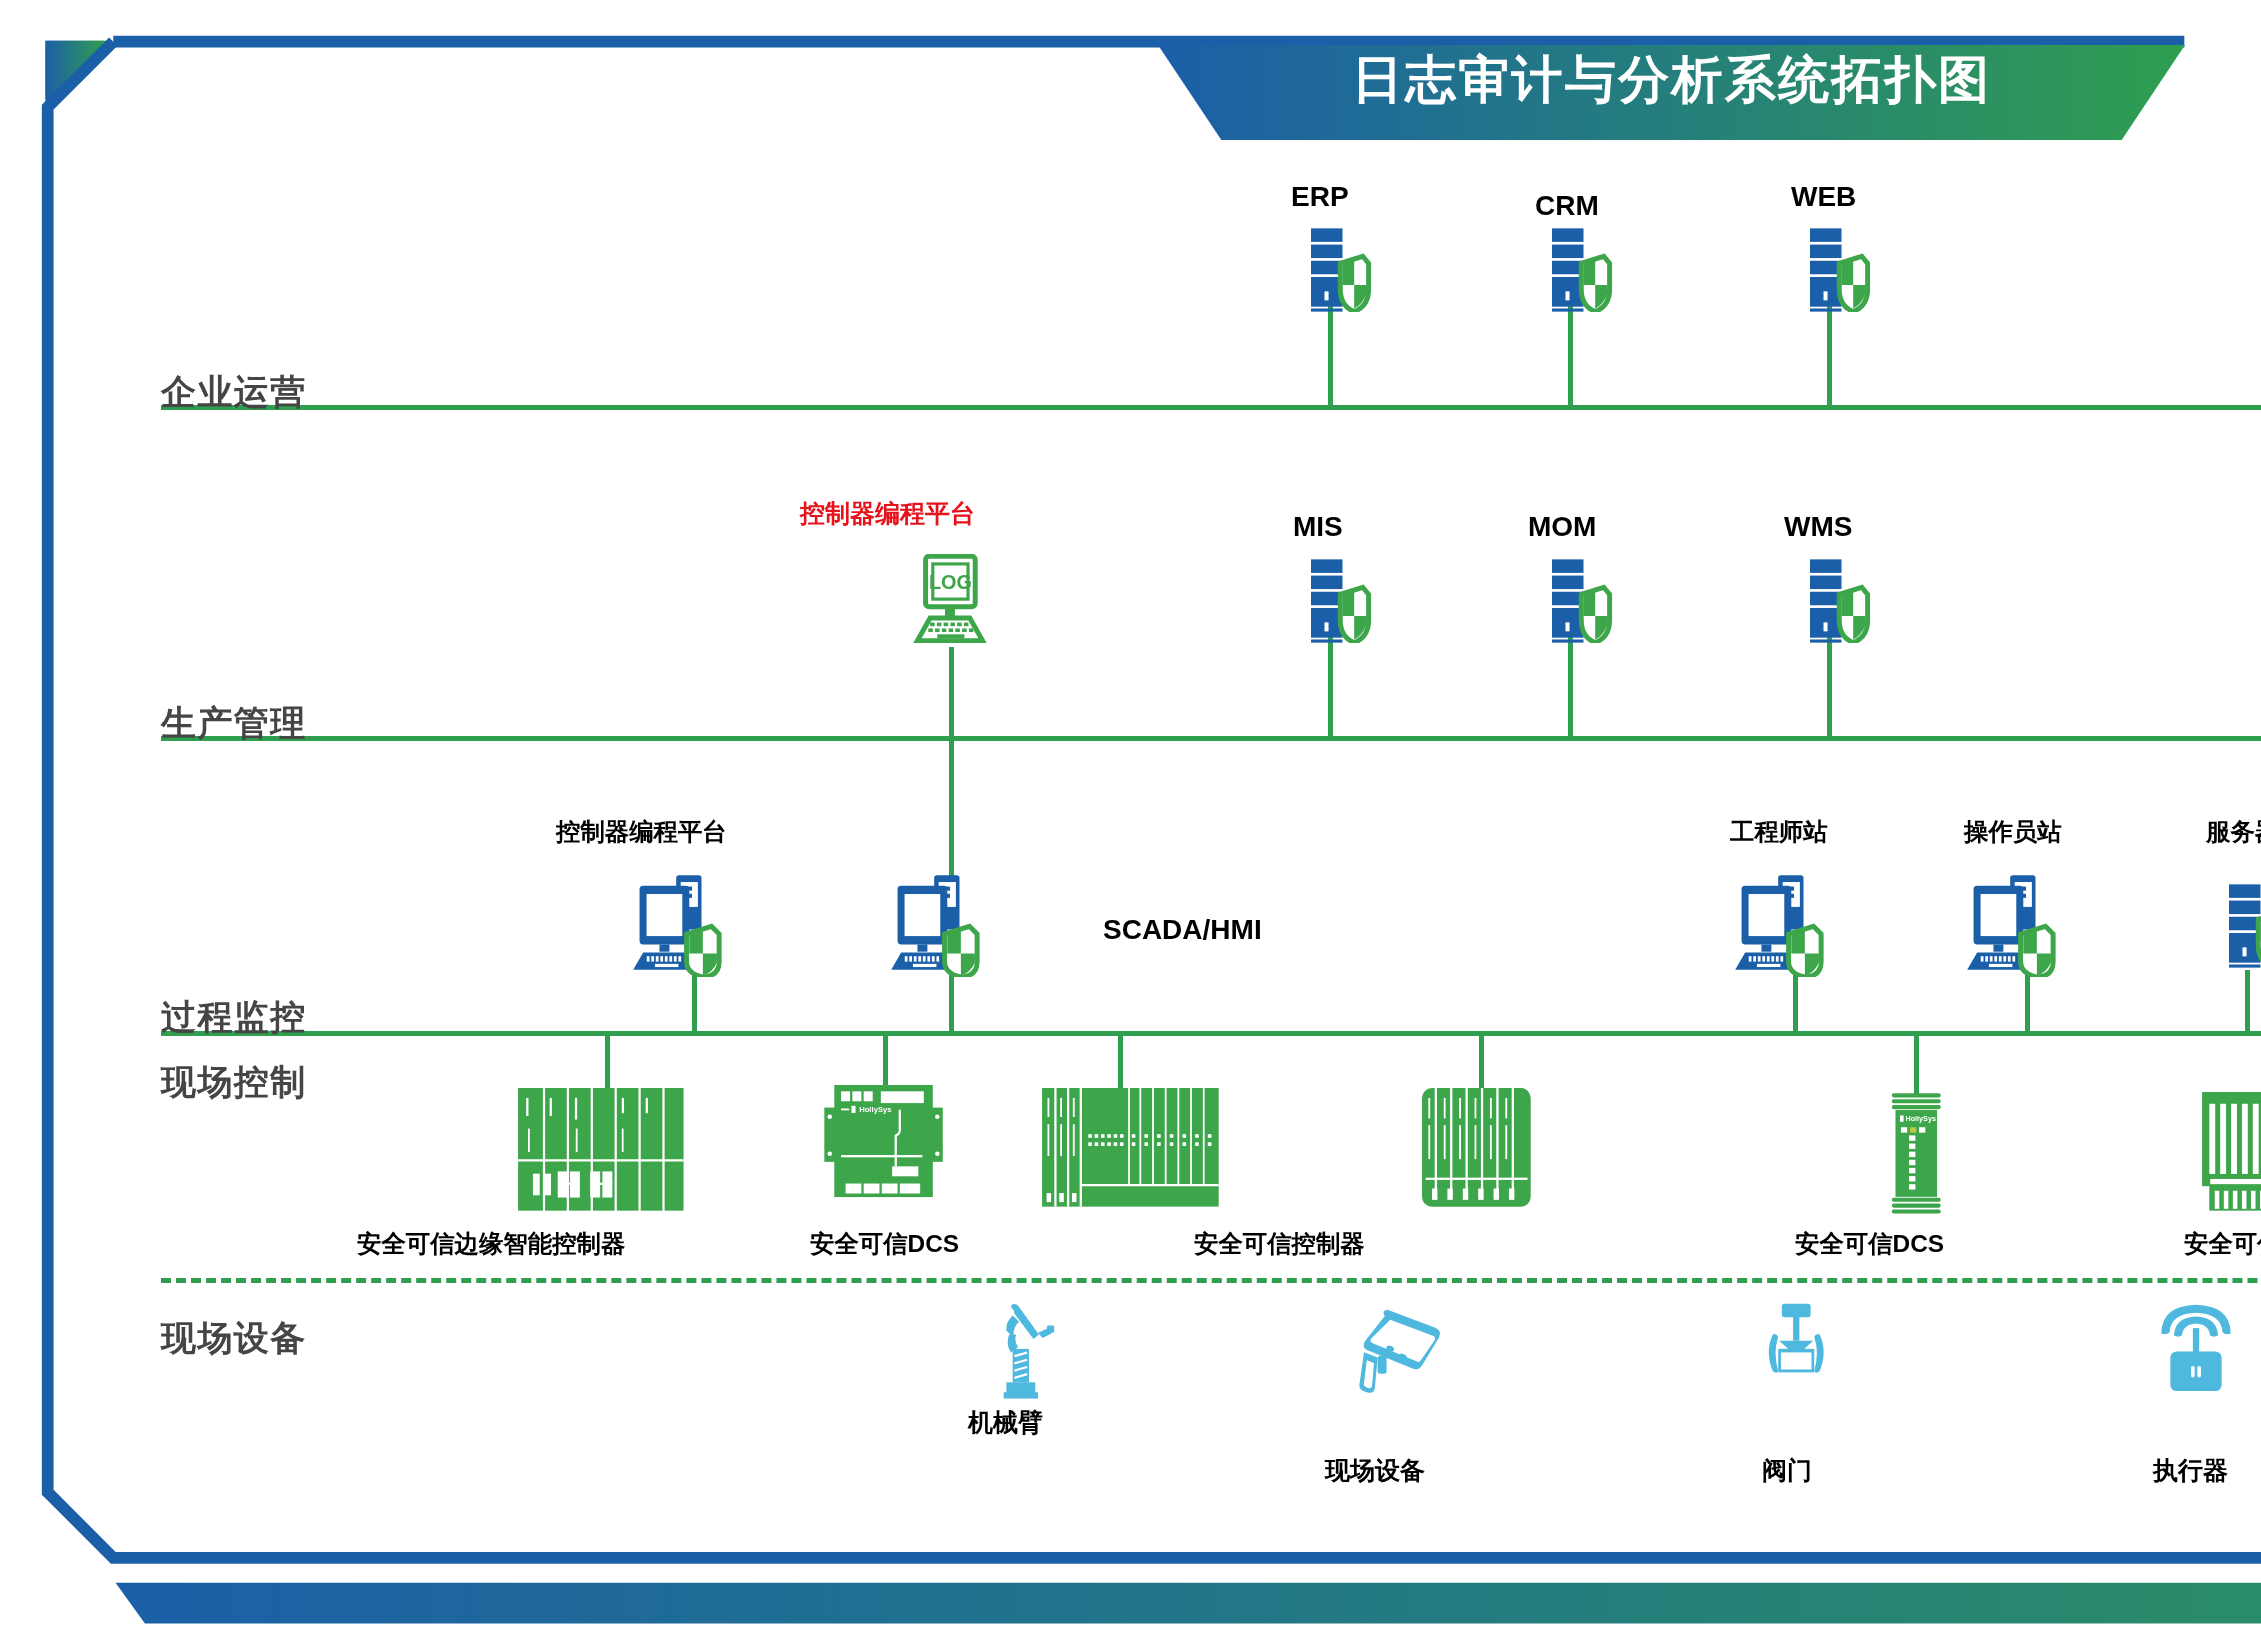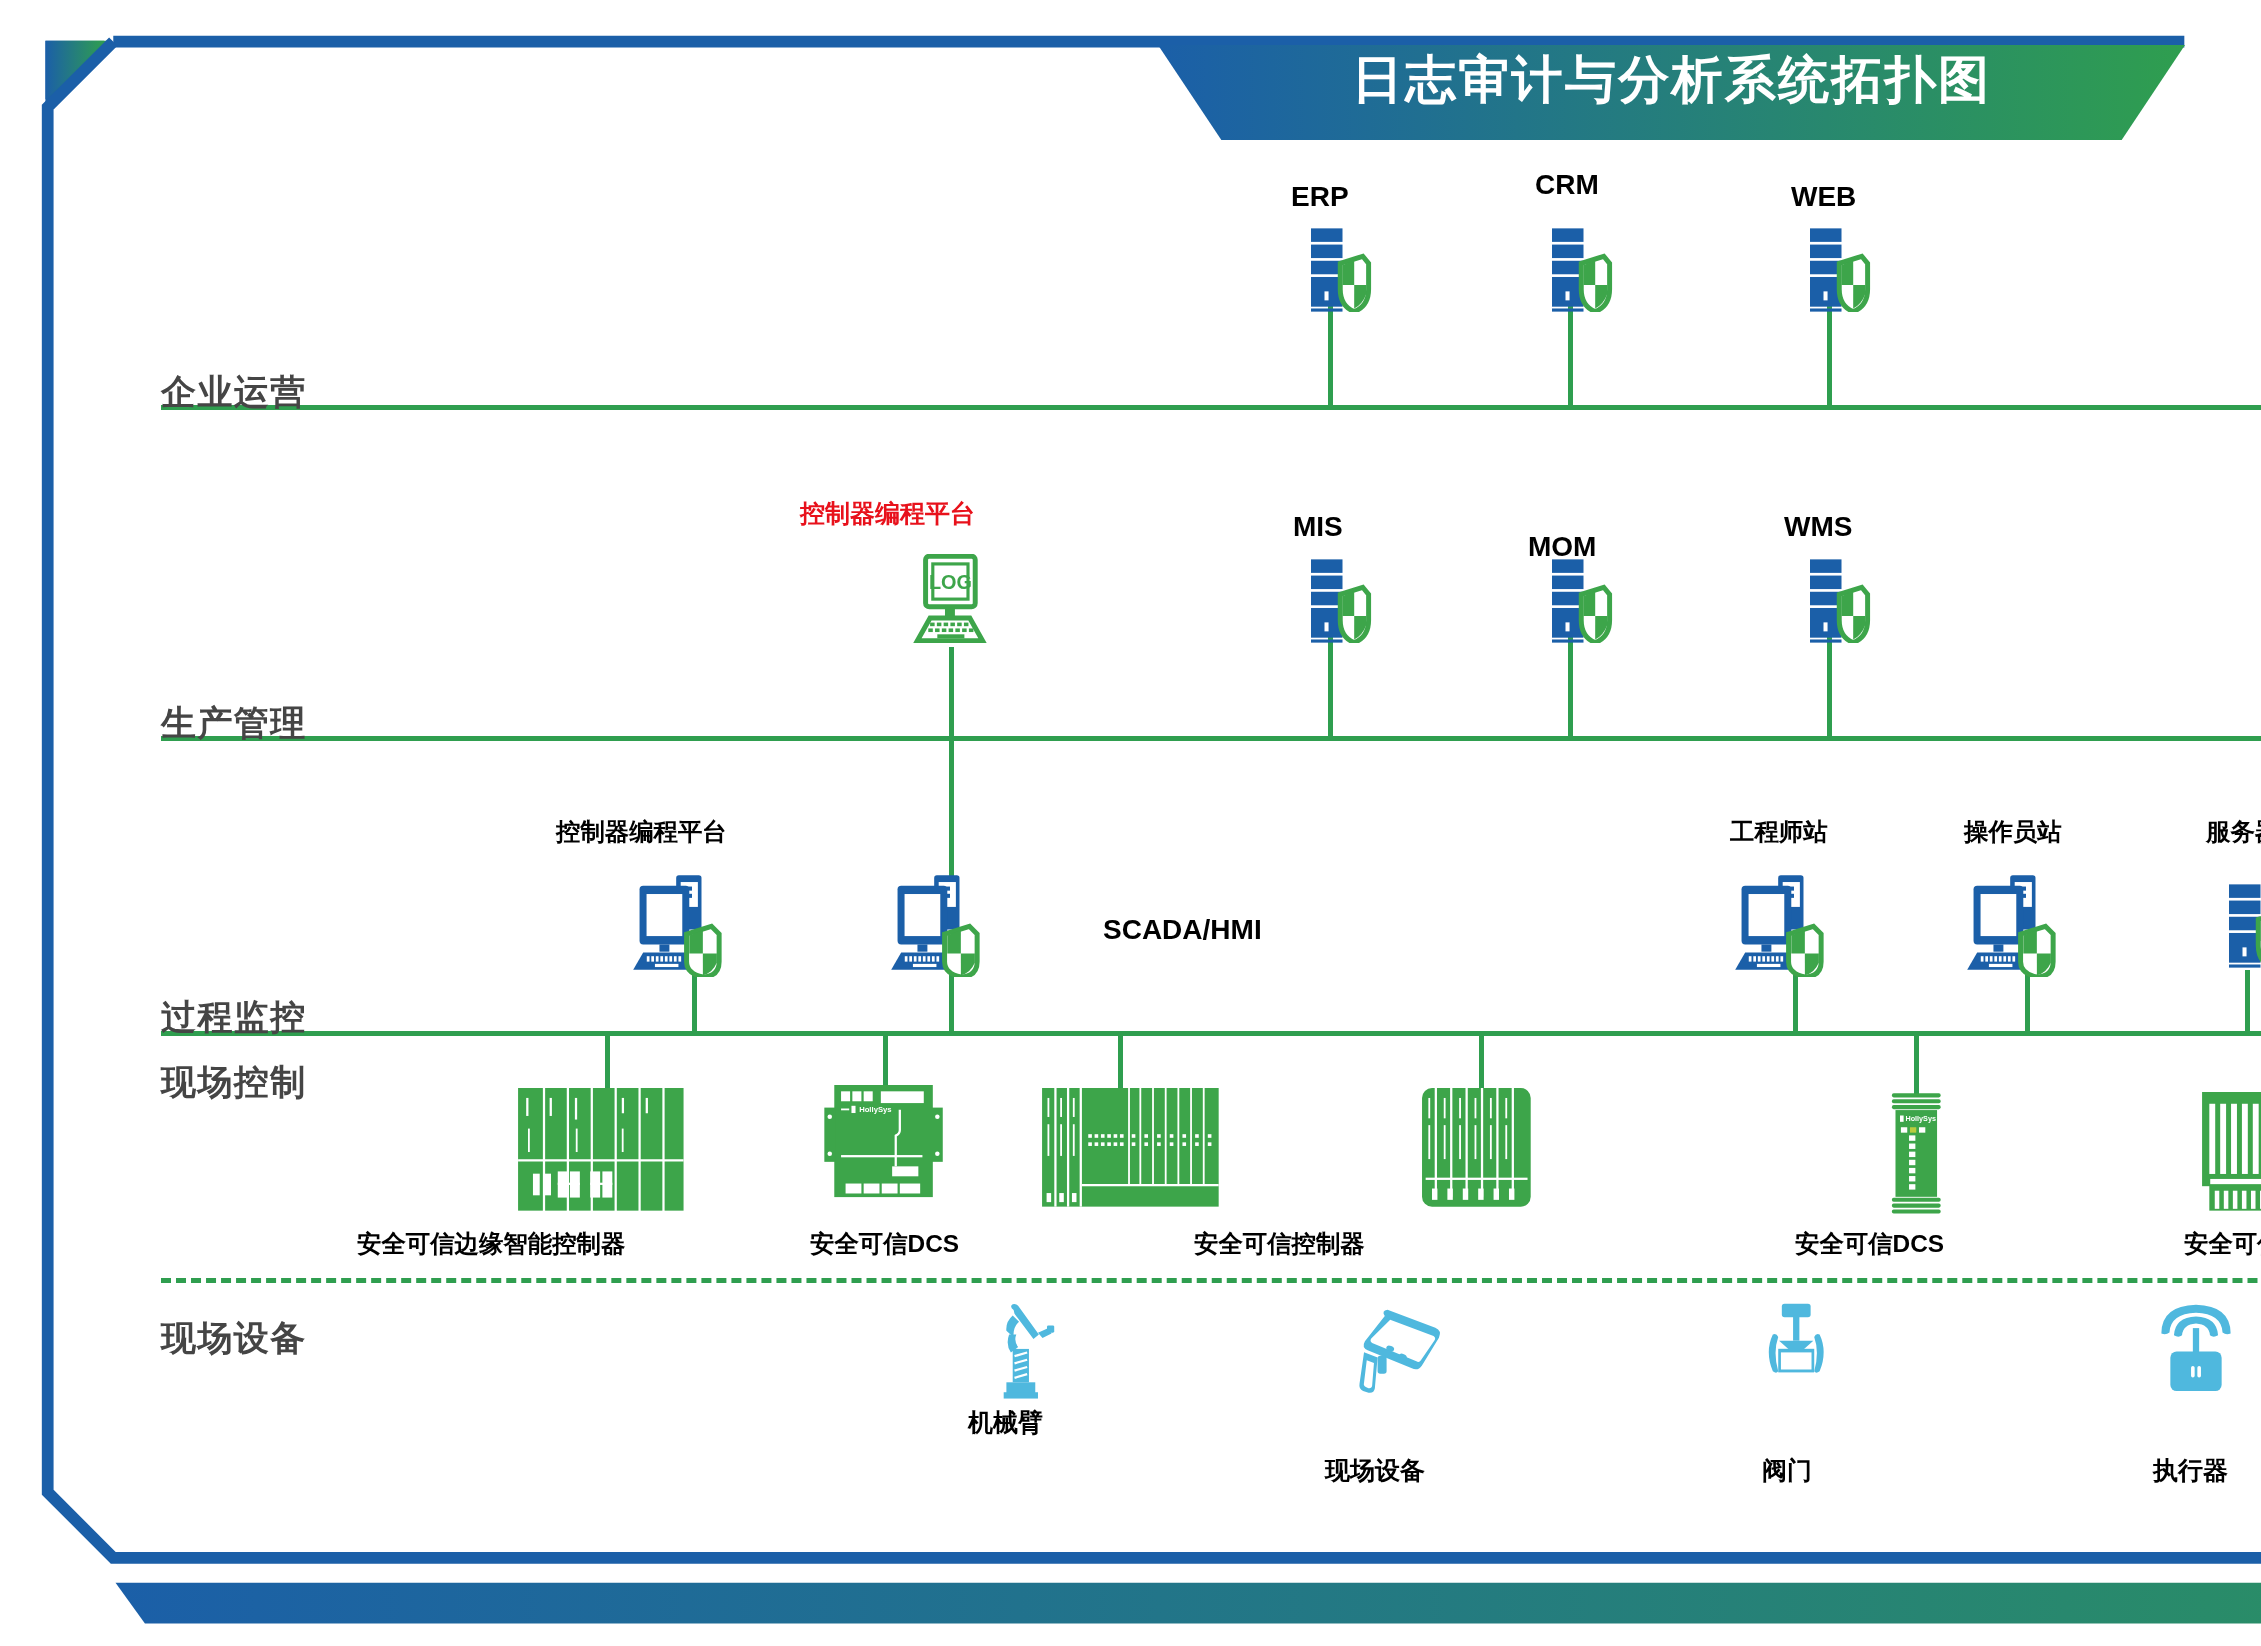--- a/index.html
+++ b/index.html
@@ -107,21 +107,21 @@
           <rect x="40" y="108" width="70" height="66"></rect>
         <rect x="70" y="140" width="9" height="20" fill="#fff"></rect>
         <rect x="40" y="178" width="70" height="7"></rect>
       </g>
       <path d="M105,78 L155,62 L168,78 L168,135 Q168,172 136,185 Q105,172 105,135 Z" fill="#fff" stroke="#3da54a" stroke-width="11"></path>
       <path d="M136,70 L136,126 L110,126 L110,82 Z" fill="#3da54a"></path>
       <path d="M136,126 L163,126 L163,145 Q155,168 136,178 Z" fill="#3da54a"></path>
     </svg>
   </div>
 
-  <div class="node-label" style="left:1535px;top:169px;">CRM</div>
+  <div class="node-label" style="left:1535px;top:190px;">CRM</div>
   <div class="vline" style="left:1568px;top:303px;height:104px;"></div>
   <div class="icon" style="left:1534px;top:228px;">
     <svg width="90" height="84" viewBox="0 0 200 185">
       <g fill="#1b5fa8">
         <rect x="40" y="0" width="70" height="30"></rect>
           <rect x="40" y="36" width="70" height="30"></rect>
         <rect x="40" y="72" width="70" height="30"></rect>
           <rect x="40" y="108" width="70" height="66"></rect>
         <rect x="70" y="140" width="9" height="20" fill="#fff"></rect>
         <rect x="40" y="178" width="70" height="7"></rect>
@@ -192,21 +192,21 @@
           <rect x="40" y="108" width="70" height="66"></rect>
         <rect x="70" y="140" width="9" height="20" fill="#fff"></rect>
         <rect x="40" y="178" width="70" height="7"></rect>
       </g>
       <path d="M105,78 L155,62 L168,78 L168,135 Q168,172 136,185 Q105,172 105,135 Z" fill="#fff" stroke="#3da54a" stroke-width="11"></path>
       <path d="M136,70 L136,126 L110,126 L110,82 Z" fill="#3da54a"></path>
       <path d="M136,126 L163,126 L163,145 Q155,168 136,178 Z" fill="#3da54a"></path>
     </svg>
   </div>
 
-  <div class="node-label" style="left:1528px;top:511px;margin-top:20px;">MOM</div>
+  <div class="node-label" style="left:1528px;top:511px;">MOM</div>
   <div class="vline" style="left:1568px;top:633px;height:104px;"></div>
   <div class="icon" style="left:1534px;top:559px;">
     <svg width="90" height="84" viewBox="0 0 200 185">
       <g fill="#1b5fa8">
         <rect x="40" y="0" width="70" height="30"></rect>
           <rect x="40" y="36" width="70" height="30"></rect>
         <rect x="40" y="72" width="70" height="30"></rect>
           <rect x="40" y="108" width="70" height="66"></rect>
         <rect x="70" y="140" width="9" height="20" fill="#fff"></rect>
         <rect x="40" y="178" width="70" height="7"></rect>

